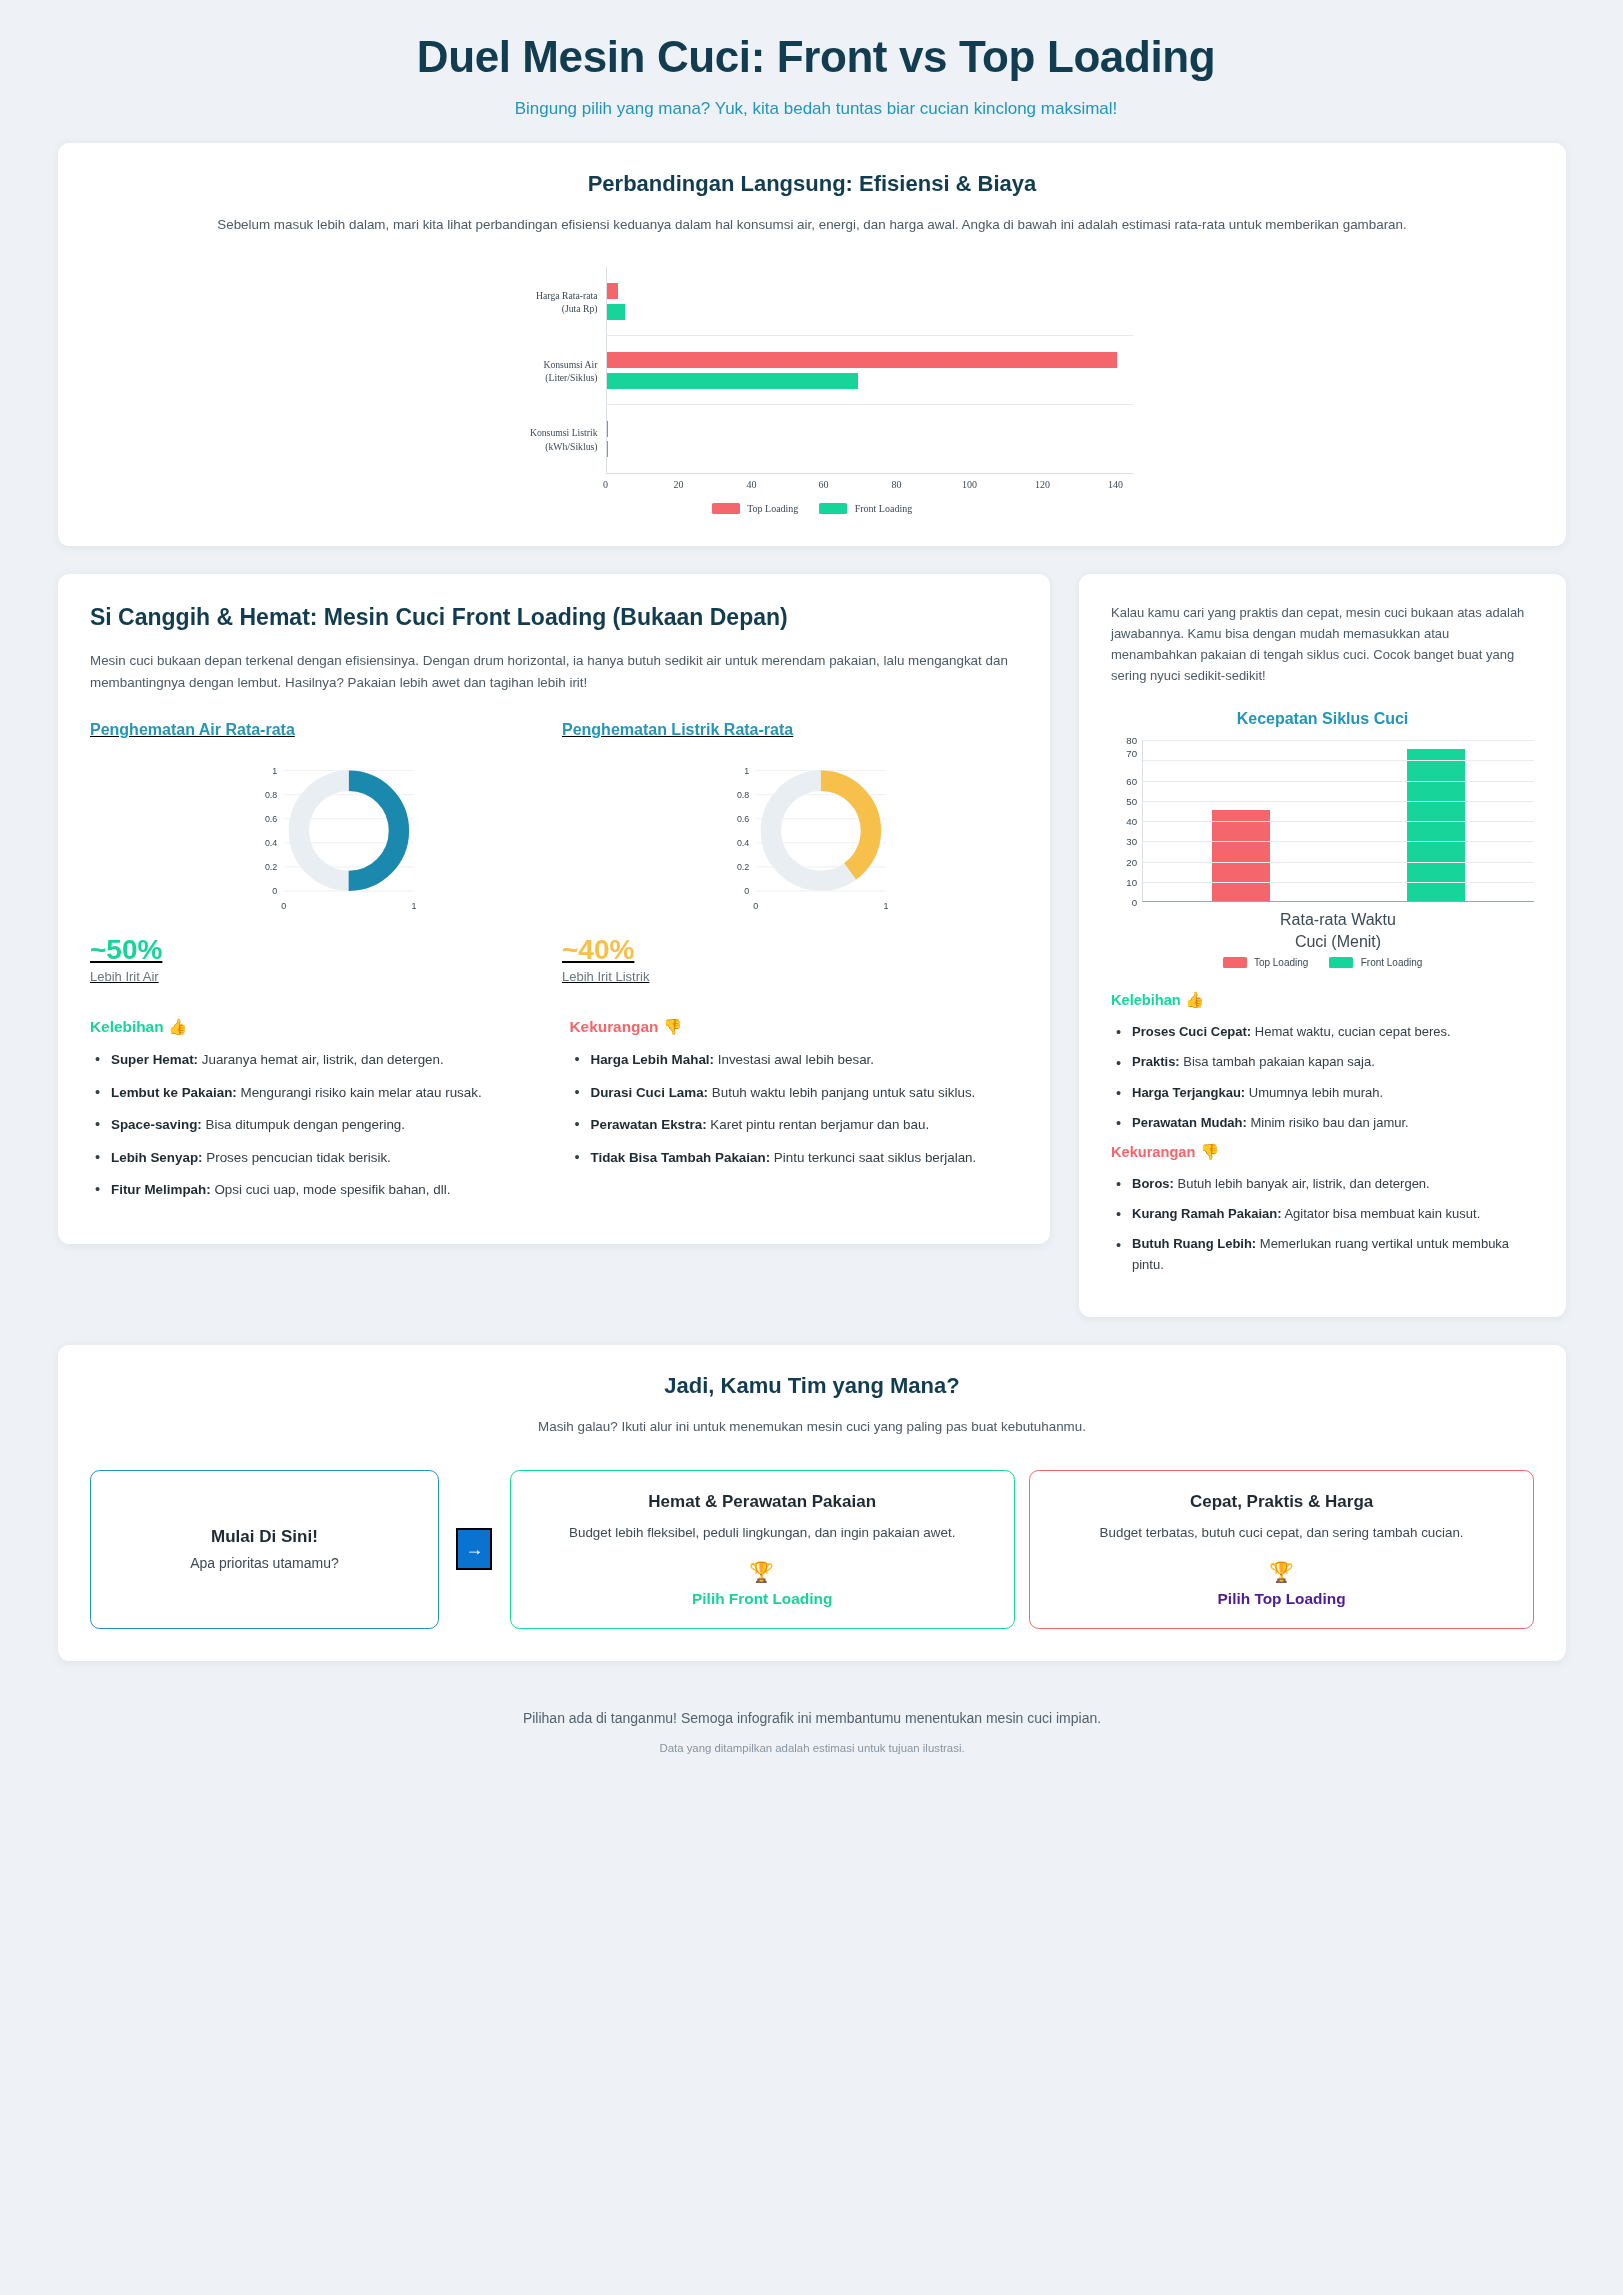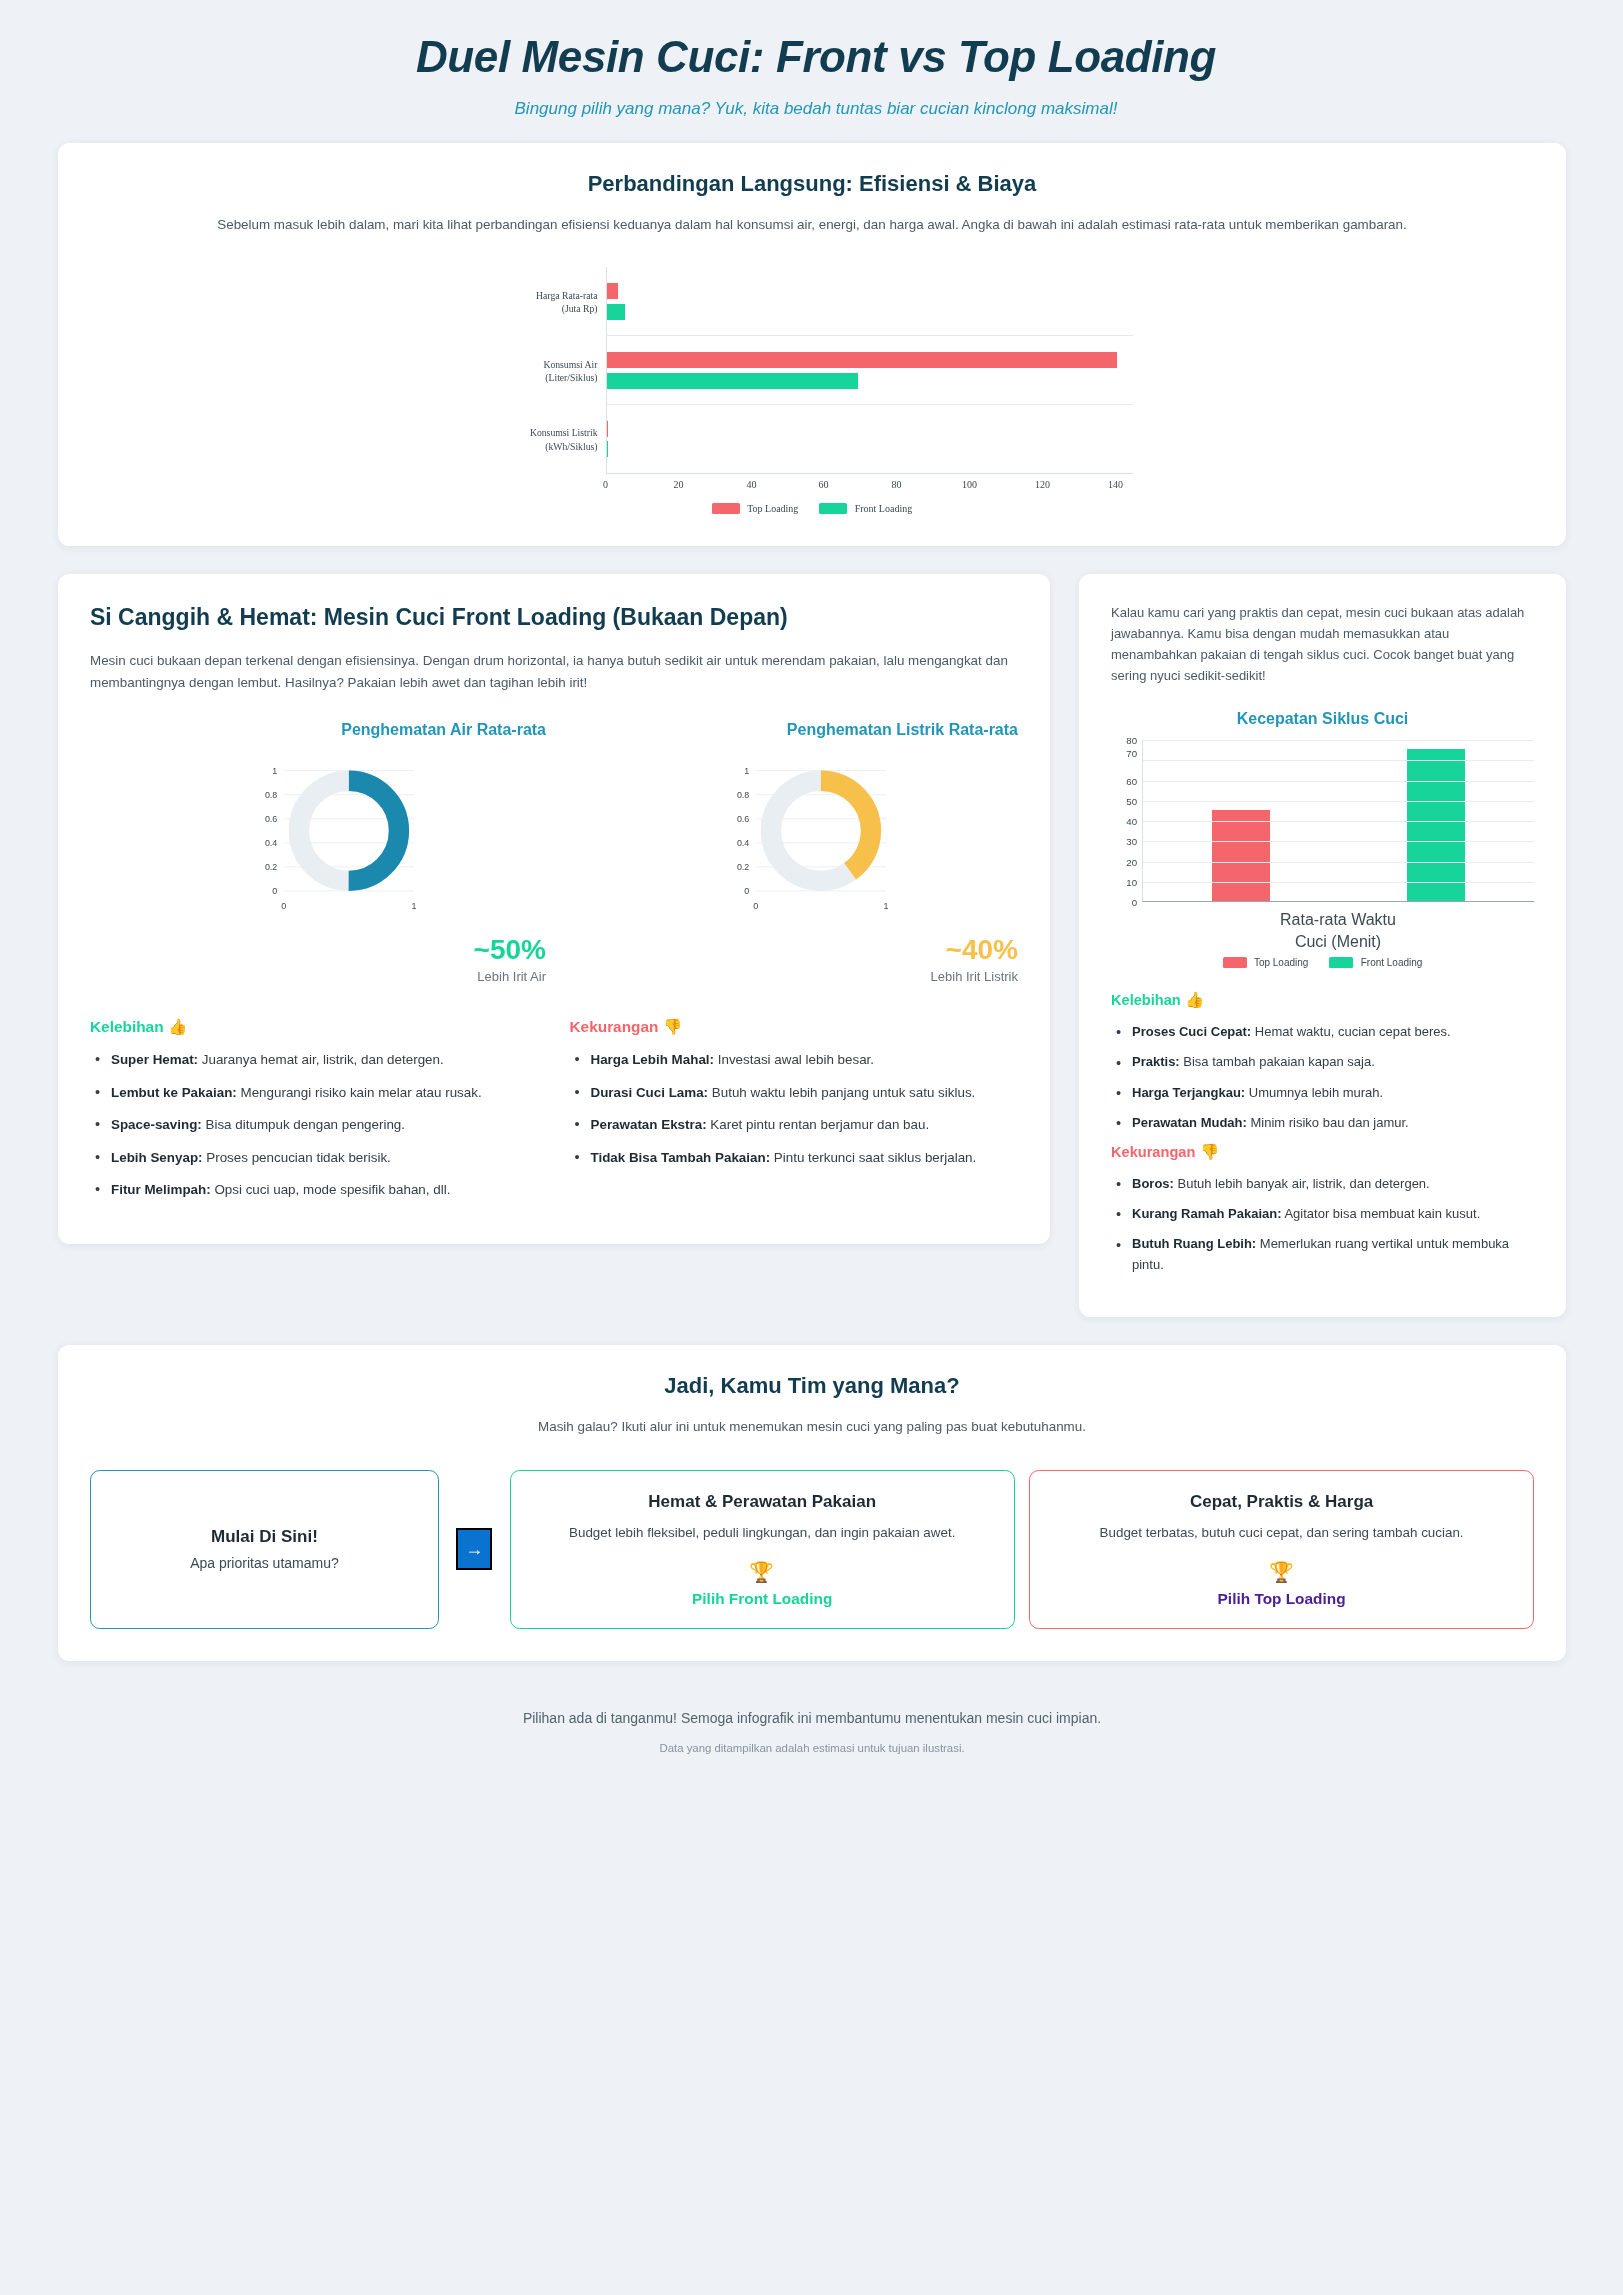--- a/index.html
+++ b/index.html
@@ -5,21 +5,21 @@
   * { box-sizing: border-box; margin: 0; padding: 0; }
   html, body {
     width: 1624px;
     background: #eef2f6;
     font-family: "Liberation Sans", sans-serif;
     -webkit-font-smoothing: antialiased;
   }
   .page { width: 1624px; padding: 0 0 32px 0; }
 
   
-  .hero { text-align: center; padding: 32px 41px 24px 49px; font-style: italic; }
+  .hero { text-align: center; padding: 32px 41px 24px 49px; }
   .hero h1 {
     font-size: 44px;
     font-weight: 700;
     color: #123c4f;
     letter-spacing: -0.4px;
     line-height: 1.15;
   }
   .hero .sub {
     margin-top: 16px;
     font-size: 17px;
@@ -117,21 +117,21 @@
     margin-bottom: 18px;
   }
   .panel p.body {
     font-size: 13.4px;
     line-height: 1.62;
     color: #4a5a66;
   }
 
   
   .gauges { display: flex; gap: 16px; margin-top: 28px; }
-  .gauge { flex: 1; text-align: right; }
+  .gauge { flex: 1; text-align: left; text-decoration: underline; }
   .gauge-title {
     font-size: 16px; font-weight: 700; color: #2196b8; margin-bottom: 11.4px;
   }
   .gauge-plot { position: relative; width: 100%; height: 175px; }
   .gauge-plot svg { display: block; margin: 0 auto; }
   .gauge-value {
     margin-top: 8px; font-size: 28px; font-weight: 700;
   }
   .gauge-value.water { color: #17d49b; }
   .gauge-value.power { color: #f7c04a; }

